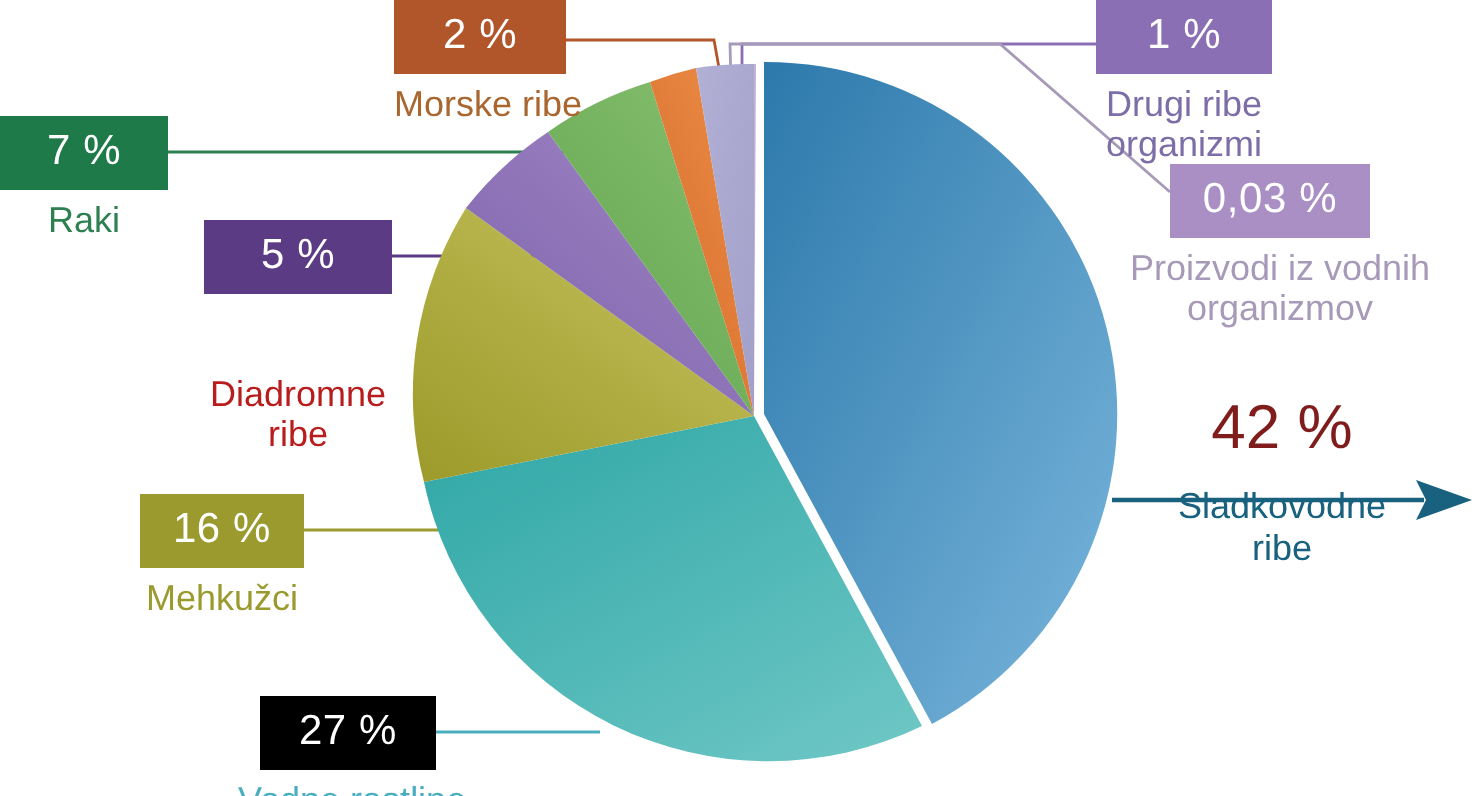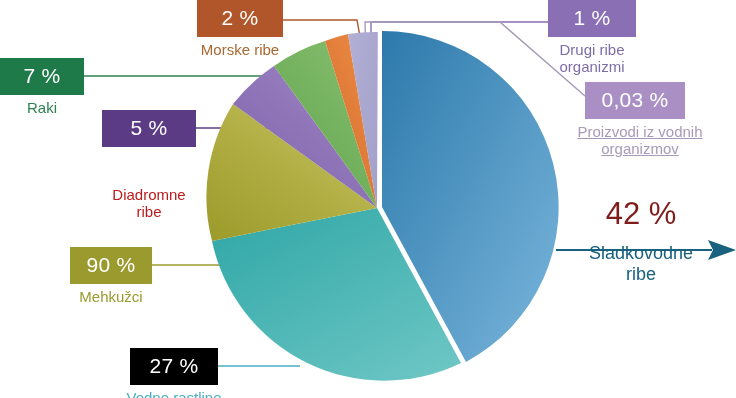--- a/index.html
+++ b/index.html
@@ -21,21 +21,21 @@
     font-size:21px;
     font-weight:400;
     letter-spacing:.3px;
     text-align:center;
     line-height:1;
     padding:7px 14px 9px 14px;
     white-space:nowrap;
     box-sizing:border-box;
   }
   .cap{
-    font-size:15px;
+    font-size:18px;
     line-height:1.12;
     margin-top:5px;
     white-space:nowrap;
     text-align:center;
   }
   .cal-left .chip,.cal-left .cap{text-align:center;}
   .plain-val{
     font-size:31px;
     color:#7f1d1d;
     line-height:1;
@@ -142,40 +142,40 @@
 
   <div class="callout" style="left:102px;top:110px;width:94px;">
     <div class="chip" style="background:#5c3b85;width:94px;">5 %</div>
     <div class="cap" style="color:#b91c1c;width:94px;margin-top:40px;">
       <span>Diadromne</span><br>
       <span>ribe</span>
     </div>
   </div>
 
   <div class="callout" style="left:70px;top:247px;width:82px;">
-    <div class="chip" style="background:#9a9a2e;width:82px;">90 %</div>
+    <div class="chip" style="background:#9a9a2e;width:82px;">16 %</div>
     <div class="cap" style="color:#9a9a2e;width:82px;">Mehkužci</div>
   </div>
 
   <div class="callout" style="left:130px;top:348px;width:88px;">
     <div class="chip" style="background:#000000;width:88px;">27 %</div>
     <div class="cap" style="color:#4aaec0;width:110px;margin-left:-11px;">Vodne rastline</div>
   </div>
 
   <div class="callout" style="left:548px;top:0px;width:88px;">
     <div class="chip" style="background:#8a6fb5;width:88px;">1 %</div>
     <div class="cap" style="color:#7d6ea8;width:88px;">
       <span>Drugi ribe</span><br>
       <span>organizmi</span>
     </div>
   </div>
 
   <div class="callout" style="left:585px;top:82px;width:110px;">
     <div class="chip" style="background:#a98fc4;width:100px;">0,03 %</div>
-    <div class="cap" style="color:#a79ab8;width:160px;margin-left:-25px;text-decoration:underline;">
+    <div class="cap" style="color:#a79ab8;width:160px;margin-left:-25px;">
       <span>Proizvodi iz vodnih</span><br>
       <span>organizmov</span>
     </div>
   </div>
 
   <div class="callout" style="left:576px;top:198px;width:160px;">
     <div class="plain-val" style="width:130px;text-align:center;">42 %</div>
     <div class="plain-cap" style="width:130px;margin-top:14px;">
       <span>Sladkovodne</span><br>
       <span>ribe</span>

